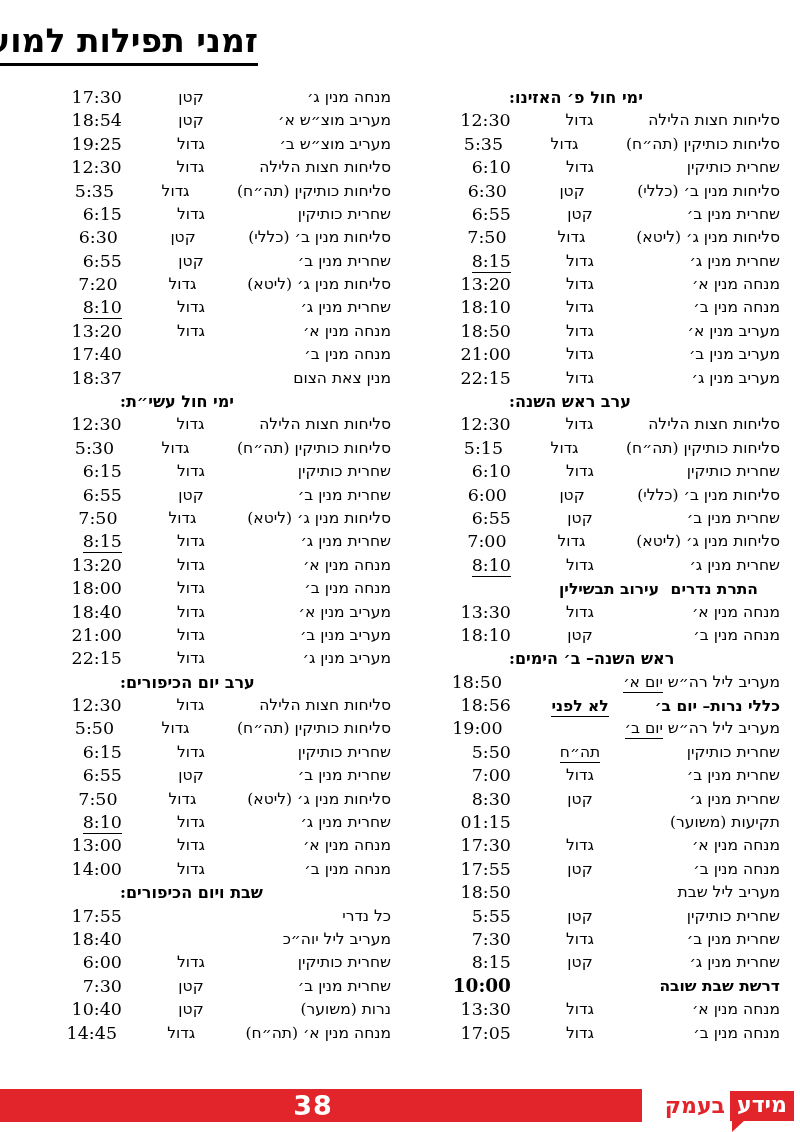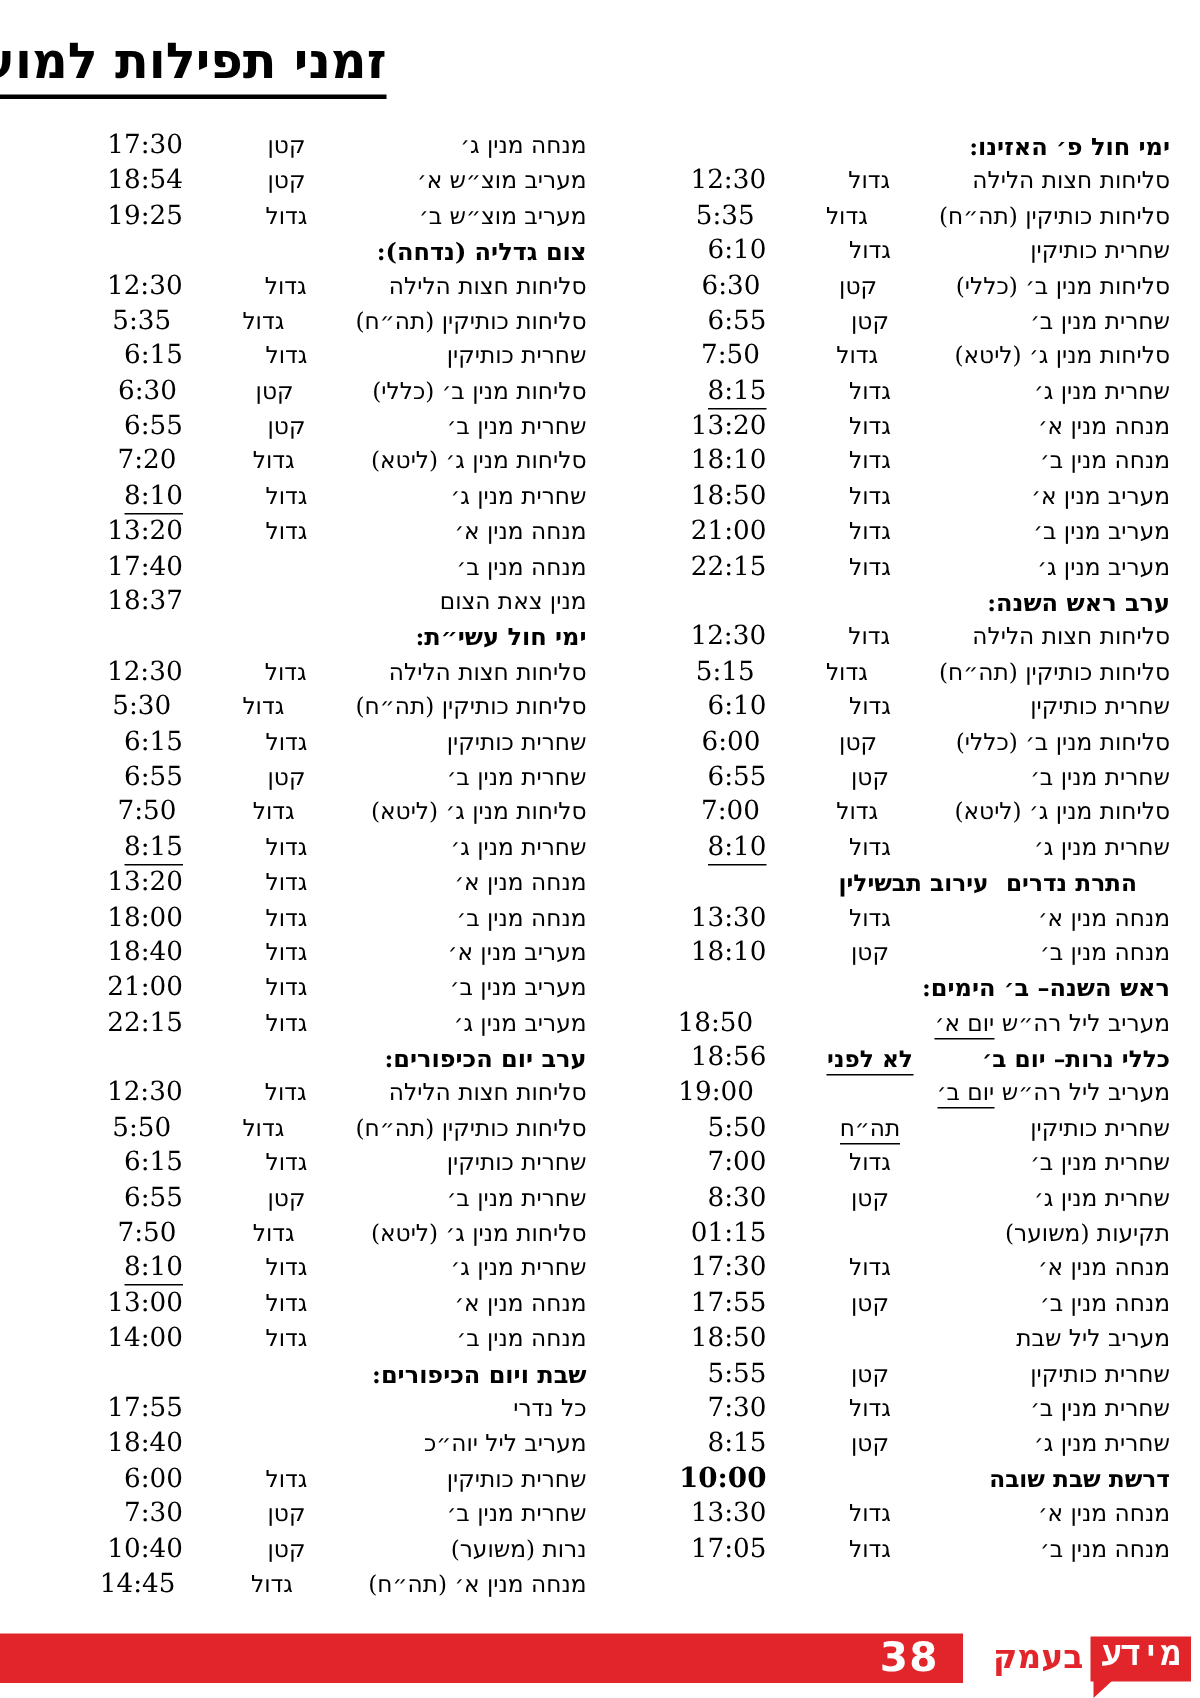--- a/index.html
+++ b/index.html
@@ -17,36 +17,36 @@
   }
   
   .cols{position:absolute;top:86px;left:0;right:0;direction:rtl;display:flex;
         justify-content:space-between;padding:0 20px 0 50px;}
   .col{width:341px;}
   .row{height:23.4px;display:flex;align-items:center;font-size:15.5px;line-height:1;}
   .row .name{flex:1;text-align:right;white-space:nowrap;}
   .row .size{width:138px;text-align:center;white-space:nowrap;}
   .row .time{width:72px;direction:ltr;text-align:right;font-size:17.5px;white-space:nowrap;
              font-family:"DejaVu Serif",serif;}
-  .row.header{display:block;text-align:right;padding-left:70px;font-weight:bold;
+  .row.header{display:block;text-align:left;padding-left:70px;font-weight:bold;
               font-size:16px;line-height:23.4px;height:23.4px;}
   .row.double{justify-content:space-between;padding-left:120px;padding-right:22px;font-weight:bold;}
   .b{font-weight:bold;text-align:right;}
   .time .b{font-size:18.5px;}
   .u{border-bottom:1.5px solid var(--ink);padding-bottom:1px;}
   
   .footer-bar{position:absolute;left:0;top:1089px;width:642px;height:33px;background:var(--red);
-              display:flex;align-items:center;justify-content:flex-end;}
+              display:flex;align-items:center;justify-content:center;}
   .page-num{color:#fff;font-weight:bold;font-size:27px;letter-spacing:1px;
             font-family:"DejaVu Sans",sans-serif;padding-right:16px;line-height:1;}
   
   .logo{position:absolute;top:1087px;right:6px;height:38px;display:flex;direction:rtl;
         align-items:center;gap:5px;font-family:"DejaVu Sans",sans-serif;font-weight:bold;}
   .logo .bubble{position:relative;background:var(--red);color:#fff;font-size:22px;
-                padding:3px 7px 5px;line-height:1;font-family:Liberation Mono, monospace;}
+                padding:3px 7px 5px;line-height:1;}
   .logo .bubble::after{content:"";position:absolute;left:2px;bottom:-11px;width:0;height:0;
                 border-top:12px solid var(--red);border-right:13px solid transparent;}
   .logo .side{color:var(--red);font-size:22px;line-height:1;}
 </style>
 </head>
 <body>
 
 <div class="title-wrap">
   <h1>זמני תפילות למוע</h1>
 </div>
@@ -255,21 +255,20 @@
       <div class="row">
         <span class="name"><span>מעריב מוצ״ש א׳</span></span>
         <span class="size"><span>קטן</span></span>
         <span class="time"><span>18:54</span></span>
       </div>
       <div class="row">
         <span class="name"><span>מעריב מוצ״ש ב׳</span></span>
         <span class="size"><span>גדול</span></span>
         <span class="time"><span>19:25</span></span>
       </div>
-      <div class="row header"><span>צום גדליה (נדחה):</span></div>
       <div class="row">
         <span class="name"><span>סליחות חצות הלילה</span></span>
         <span class="size"><span>גדול</span></span>
         <span class="time"><span>12:30</span></span>
       </div>
       <div class="row">
         <span class="name"><span>סליחות כותיקין (תה״ח)</span></span>
         <span class="size"><span>גדול</span></span>
         <span class="time"><span>5:35</span></span>
       </div>

